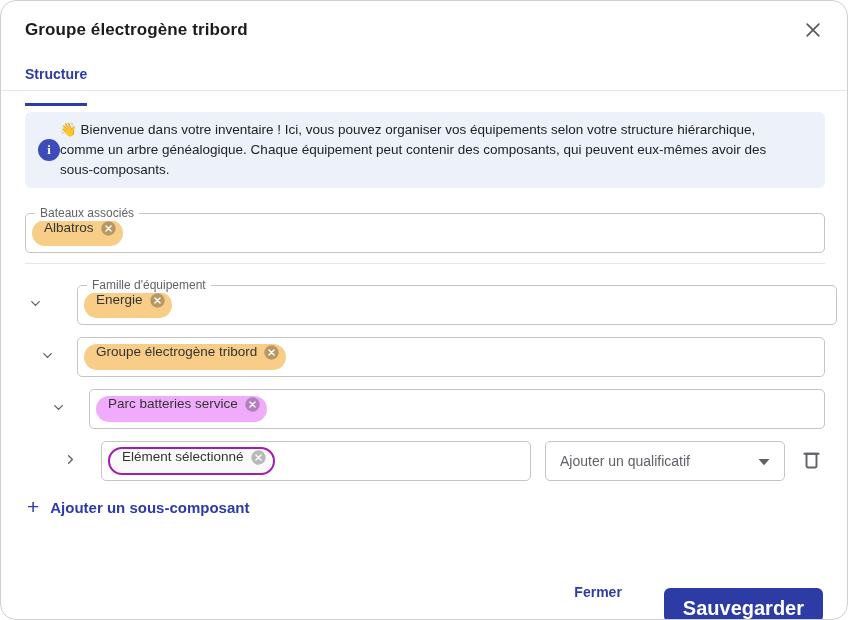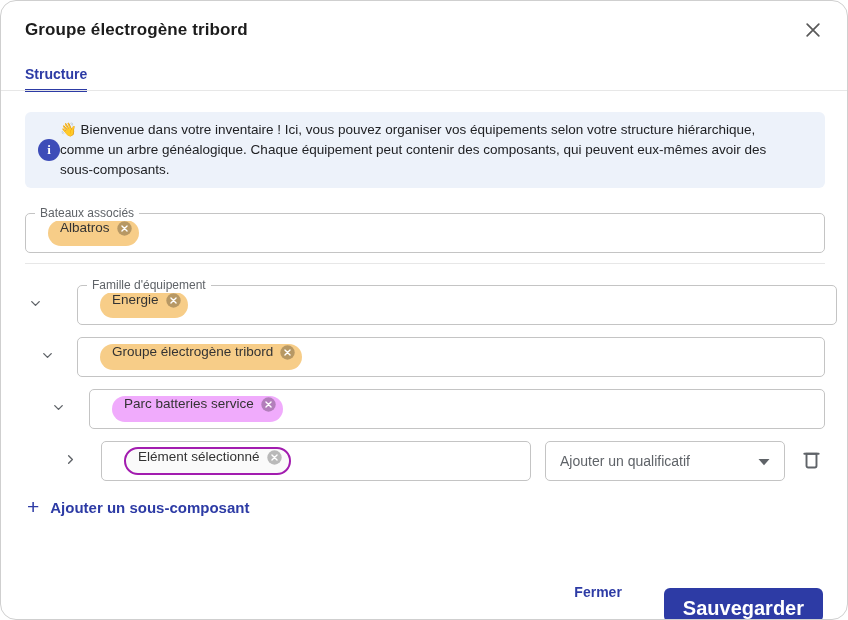--- a/index.html
+++ b/index.html
@@ -24,21 +24,21 @@
     position: absolute; right: 22px; top: 18px;
     width: 24px; height: 24px;
     display: flex; align-items: center; justify-content: center;
     cursor: pointer; border: none; background: transparent;
   }
 
   
   .tab {
     position: absolute; left: 24px; top: 65px;
     font-size: 14px; font-weight: 700; color: #2D3BA5;
-    padding-bottom: 7px;
+    padding-bottom: 21px;
     border-bottom: 3px solid #2D3BA5;
     cursor: pointer;
   }
   .tabs-divider {
     position: absolute; left: 0; right: 0; top: 89px;
     height: 1px; background: #e7e7e7;
   }
 
   
   .banner {
@@ -64,21 +64,21 @@
   }
 
   
   .outbox {
     position: absolute;
     height: 40px;
     border: 1px solid #c4c4c4;
     border-radius: 5px;
     background: #fff;
     display: flex; align-items: center;
-    padding-left: 22px;
+    padding-left: 6px;
   }
   .float-label {
     position: absolute; top: -8px; left: 9px;
     background: #fff; padding: 0 5px;
     font-size: 12px; color: #5f6368; line-height: 15px;
   }
 
   .divider-h {
     position: absolute; left: 24px; top: 262px;
     width: 800px; height: 1px; background: #e7e7e7;

